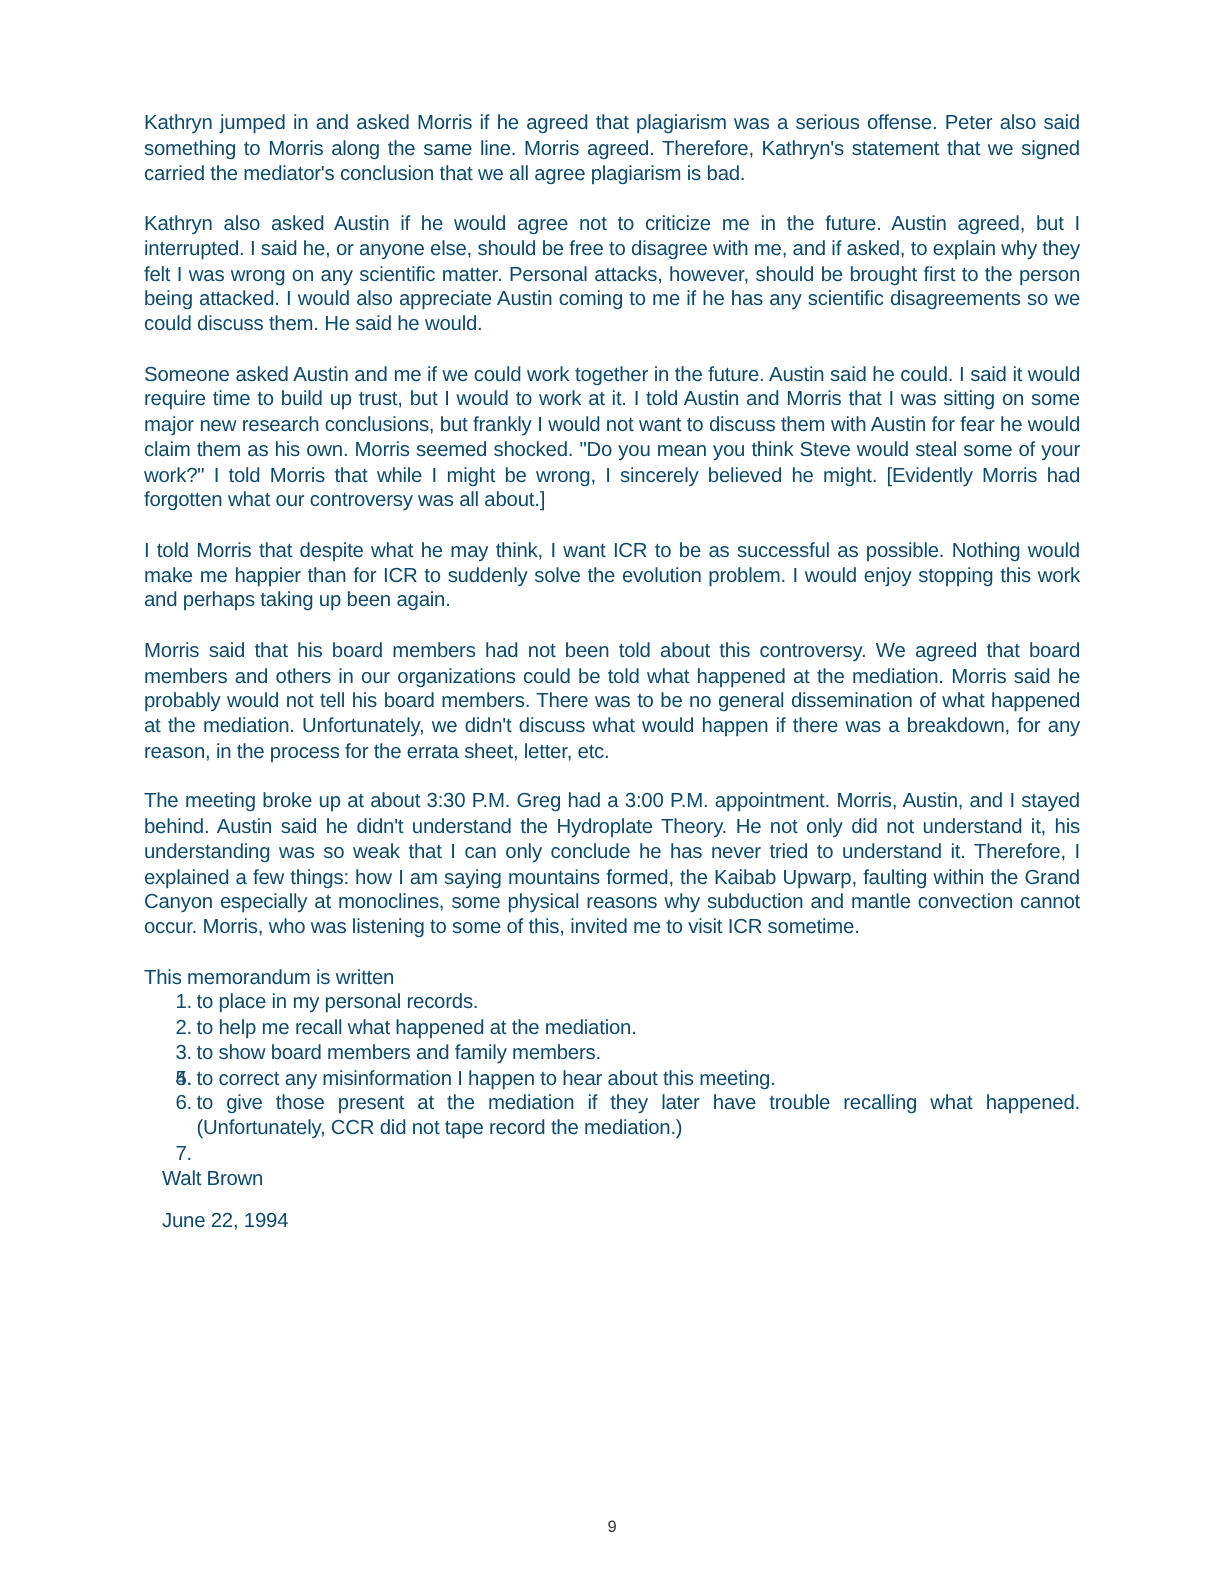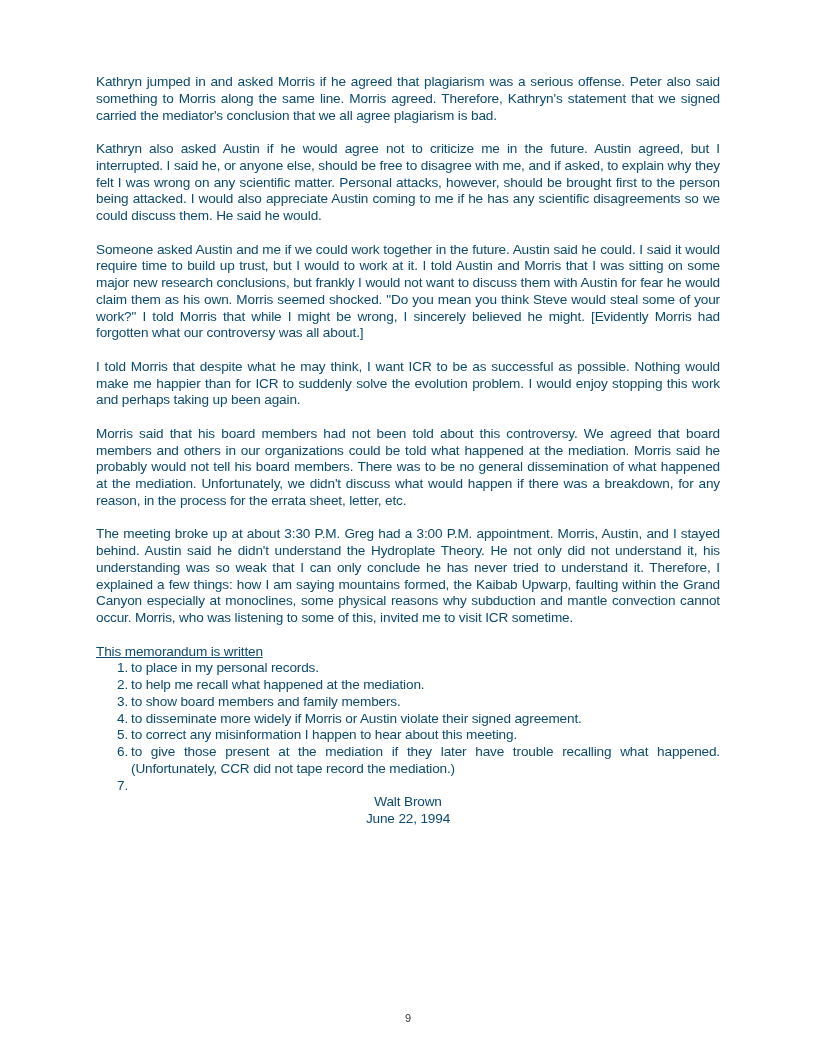--- a/index.html
+++ b/index.html
@@ -4,25 +4,25 @@
   <style>
     html, body { margin: 0; padding: 0; background: #ffffff; }
     body { width: 816px; height: 1056px; position: relative; overflow: hidden; }
     .page {
       position: absolute; left: 96px; top: 74px; width: 624px;
       font-family: "Liberation Sans", sans-serif;
       font-size: 13.6px; line-height: 16.75px; color: #0c4a6e;
       letter-spacing: -0.15px;
     }
     .para { margin: 0 0 16.75px 0; text-align: justify; }
-    .intro { margin: 0; text-decoration: underline; }
+    .intro { margin: 0; }
     ol.purposes { margin: 0 0 16.75px 0; padding: 0; list-style: none; }
     ol.purposes li { position: relative; padding-left: 35px; text-align: justify; }
     ol.purposes li .num { position: absolute; left: 21px; }
-    .signature { text-align: center; margin: 0; }
+    .signature { text-align: left; margin: 12px; }
     .page-number {
       position: absolute; left: 0; width: 816px; top: 1012px; text-align: center;
       font-family: "Liberation Sans", sans-serif; font-size: 11px; color: #333;
     }
   </style>
 </head>
 <body>
 
 <div class="page">
   <p class="para">Kathryn jumped in and asked Morris if he agreed that plagiarism was a serious offense.  Peter also said something to Morris along the same line.  Morris agreed.  Therefore, Kathryn's statement that we signed carried the mediator's conclusion that we all agree plagiarism is bad.</p>
@@ -30,21 +30,21 @@
   <p class="para">Someone asked Austin and me if we could work together in the future.  Austin said he could.  I said it would require time to build up trust, but I would to work at it.  I told Austin and Morris that I was sitting on some major new research conclusions, but frankly I would not want to discuss them with Austin for fear he would claim them as his own.  Morris seemed shocked.   "Do you mean you think Steve would steal some of your work?"  I told Morris that while I might be wrong, I sincerely believed he might.  [Evidently Morris had forgotten what our controversy was all about.]</p>
   <p class="para">I told Morris that despite what he may think, I want ICR to be as successful as possible.  Nothing would make me happier than for ICR to suddenly solve the evolution problem.  I would enjoy stopping this work and perhaps taking up been again.</p>
   <p class="para">Morris said that his board members had not been told about this controversy.  We agreed that board members and others in our organizations could be told what happened at the mediation.  Morris said he probably would not tell his board members.  There was to be no general dissemination of what happened at the mediation.  Unfortunately, we didn't discuss what would happen if there was a breakdown, for any reason, in the process for the errata sheet, letter, etc.</p>
   <p class="para">The meeting broke up at about 3:30 P.M.  Greg had a 3:00 P.M. appointment.  Morris, Austin, and I stayed behind.  Austin said he didn't understand the Hydroplate Theory.  He not only did not understand it, his understanding was so weak that I can only conclude he has never tried to understand it.  Therefore, I explained a few things: how I am saying mountains formed, the Kaibab Upwarp, faulting within the Grand Canyon especially at monoclines, some physical reasons why subduction and mantle convection cannot occur.  Morris, who was listening to some of this, invited me to visit ICR sometime.</p>
 
   <p class="intro">This memorandum is written</p>
   <ol class="purposes">
     <li><span class="num">1.</span><span>to place in my personal records.</span></li>
     <li><span class="num">2.</span><span>to help me recall what happened at the mediation.</span></li>
     <li><span class="num">3.</span><span>to show board members and family members.</span></li>
-    <li><span class="num">4.</span><span>to disseminate more widely if Morris or Austin violate their signed agreement.</span></li>
+    <li><span class="num">4.</span></li>
     <li><span class="num">5.</span><span>to correct any misinformation I happen to hear about this meeting.</span></li>
     <li><span class="num">6.</span><span>to give those present at the mediation if they later have trouble recalling what happened. (Unfortunately, CCR did not tape record the mediation.)</span></li>
     <li><span class="num">7.</span></li>
   </ol>
 
   <p class="signature">Walt Brown</p>
   <p class="signature">June 22, 1994</p>
 </div>
 
 <div class="page-number">9</div>

